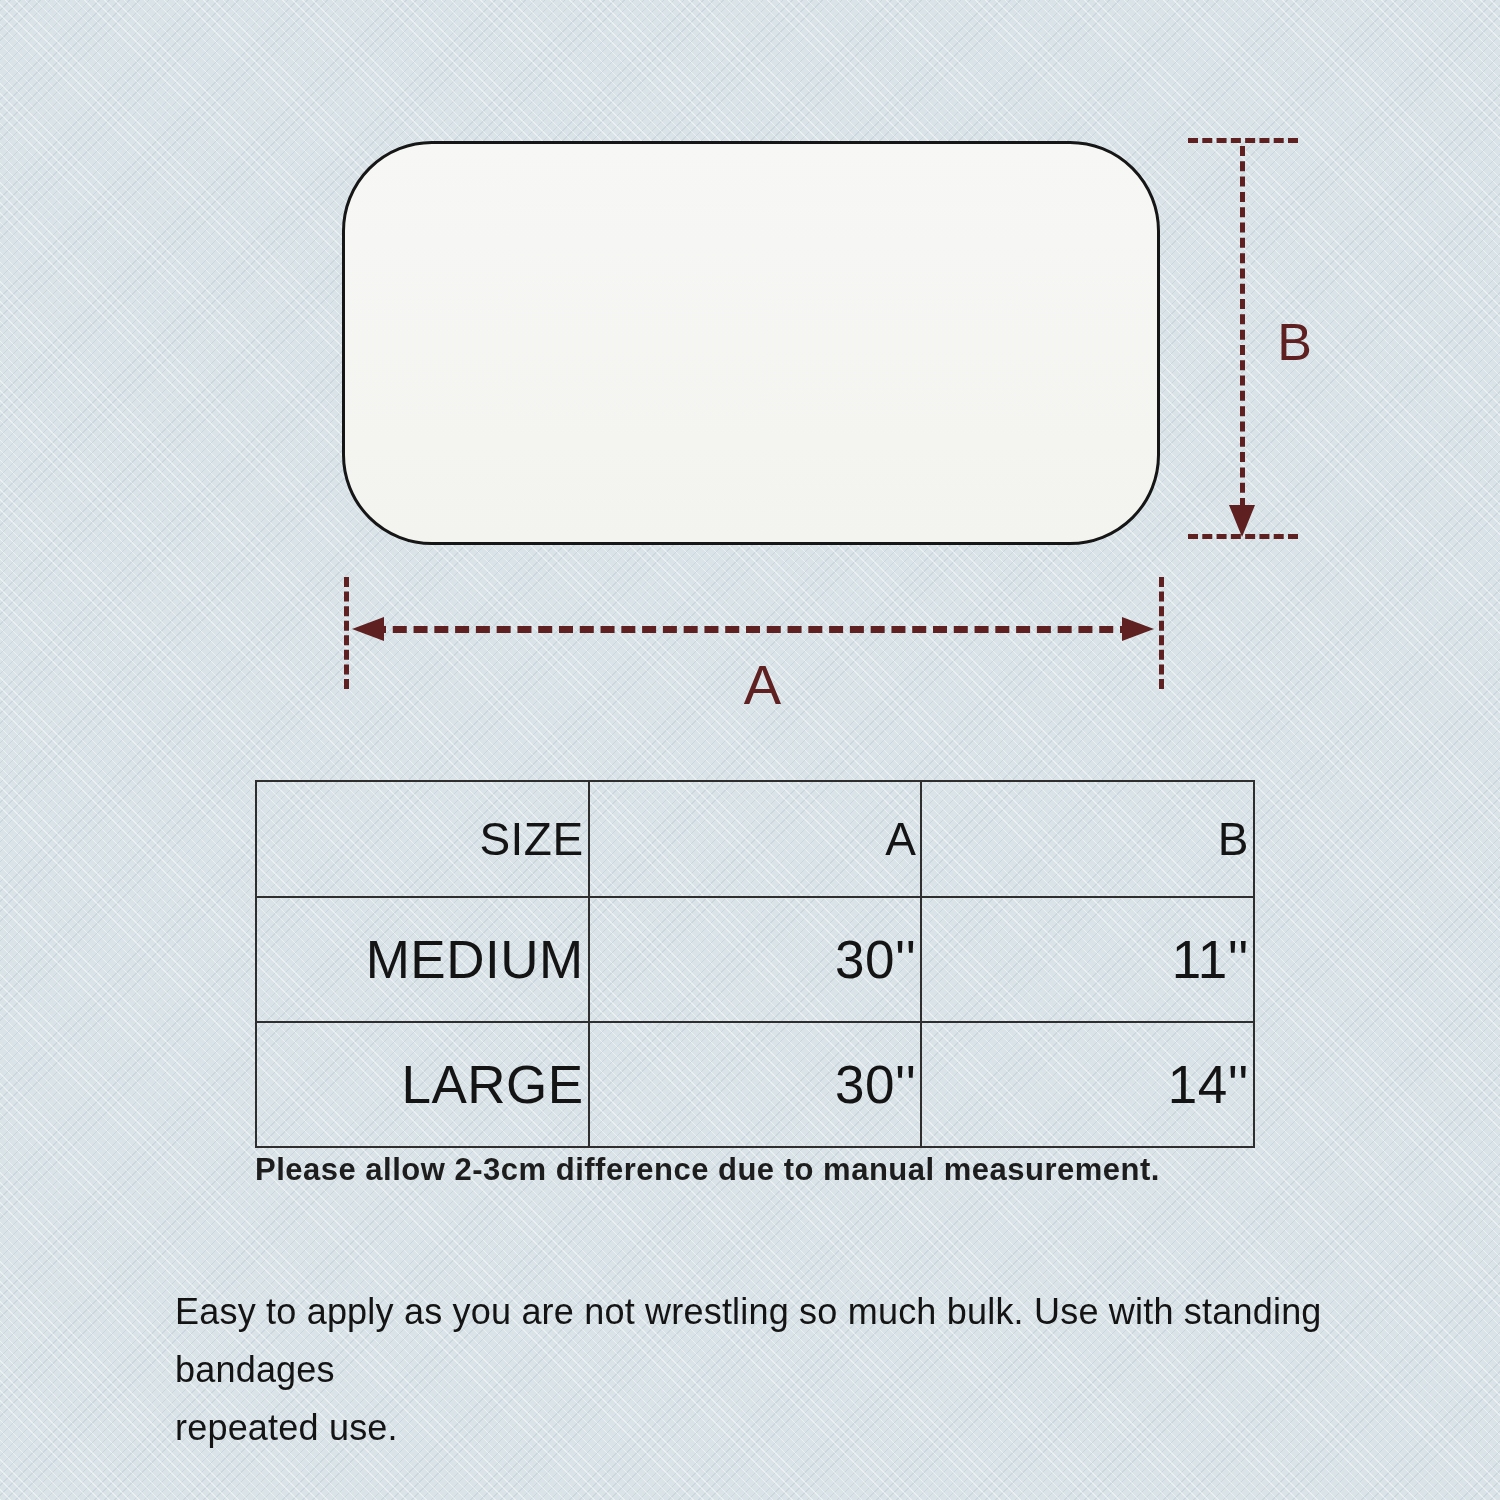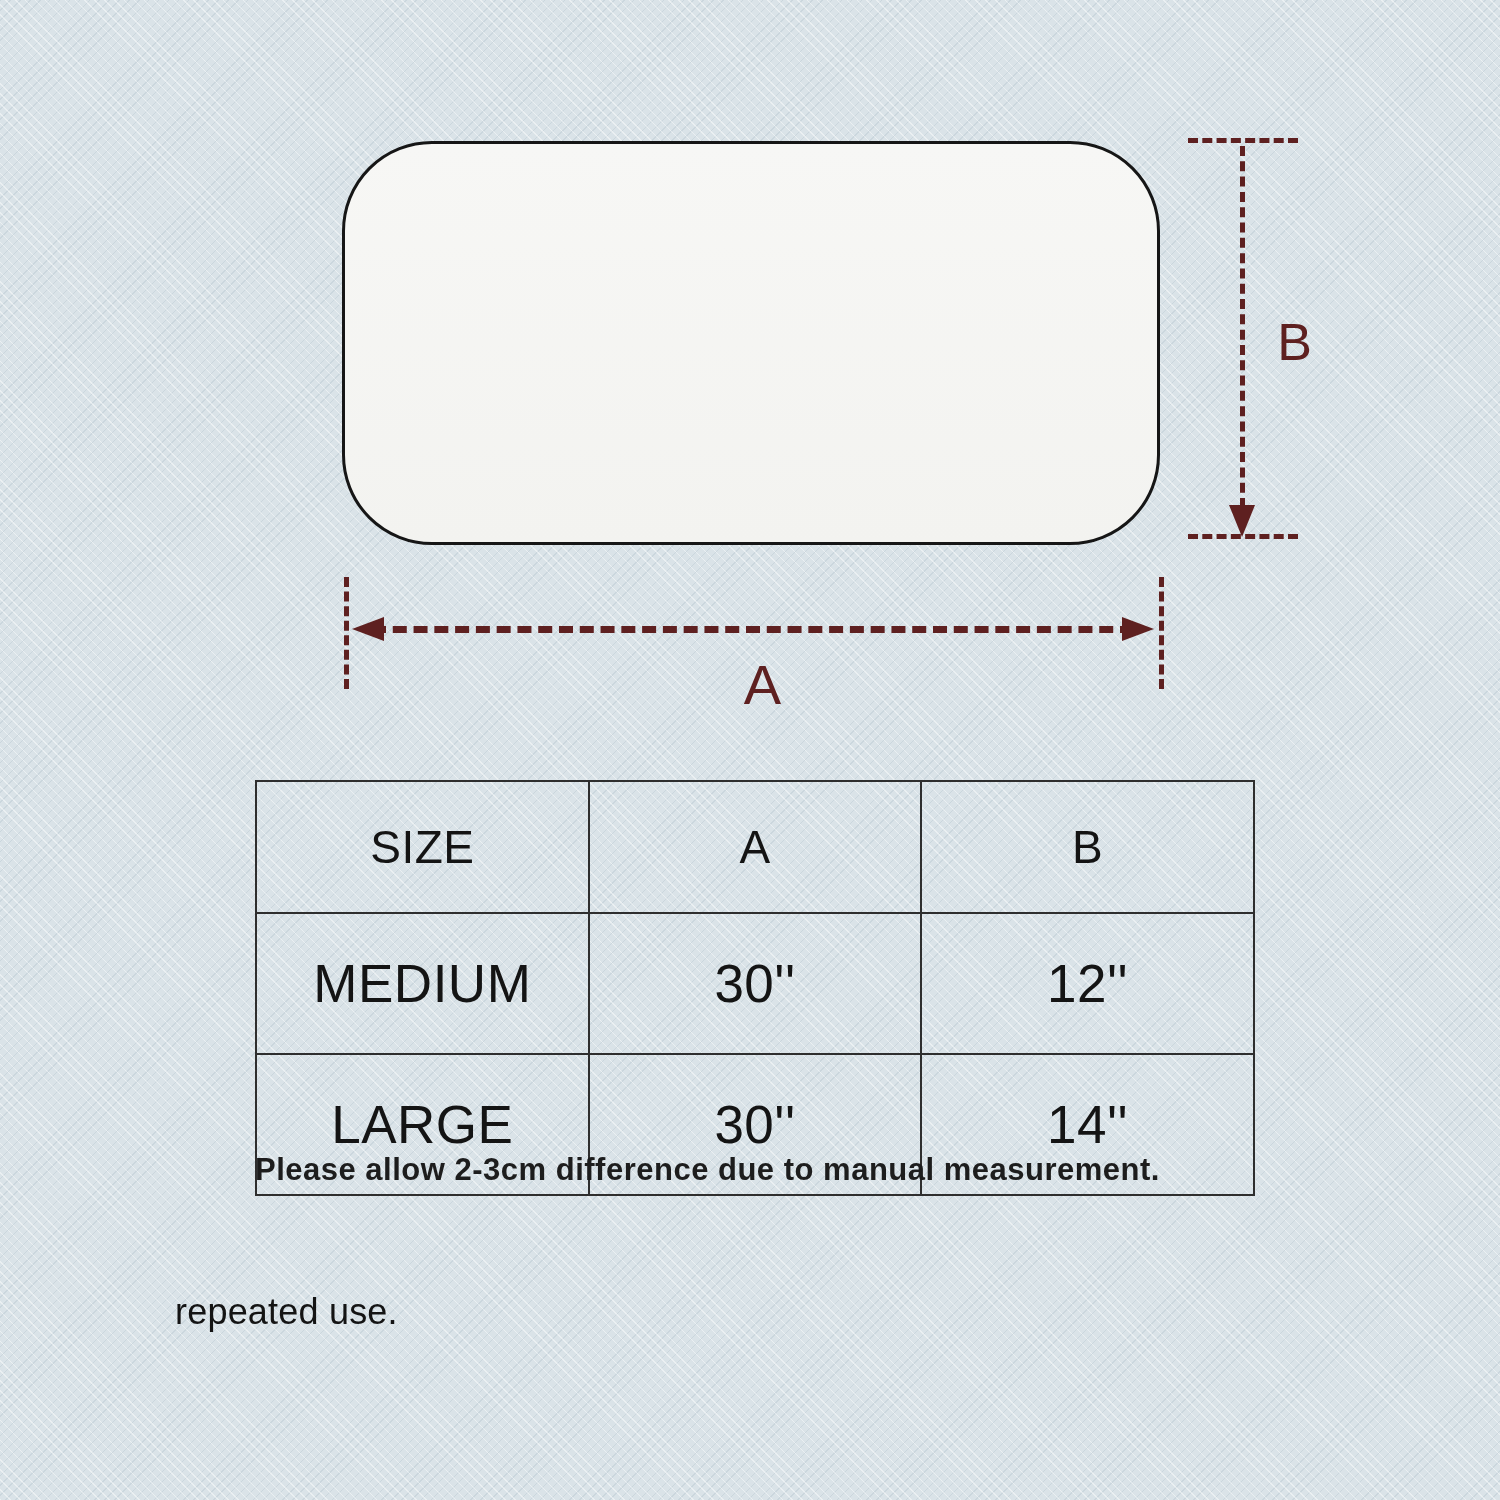--- a/index.html
+++ b/index.html
@@ -92,24 +92,24 @@
   
   .size-table {
     position: absolute;
     left: 255px; top: 780px;
     width: 1000px; height: 340px;
     border-collapse: collapse;
     table-layout: fixed;
   }
   .size-table td {
     border: 2px solid #2e2e2e;
-    text-align: center;
+    text-align: right;
     vertical-align: middle;
     color: #141414;
-    padding: 12px;
+    padding: 4px;
   }
   .size-table tr.header-row td { height: 106px; font-size: 46px; letter-spacing: 0.5px; }
   .size-table tr.data-row td   { height: 115px; font-size: 53px; letter-spacing: 0.5px; }
 
   
   .table-caption {
     position: absolute;
     left: 255px; top: 1152px;
     font-size: 31px;
     color: #1d1d1d;
@@ -149,29 +149,30 @@
   <table class="size-table">
     <tbody>
       <tr class="header-row">
         <td>SIZE</td>
         <td>A</td>
         <td>B</td>
       </tr>
       <tr class="data-row">
         <td>MEDIUM</td>
         <td>30''</td>
-        <td>12''</td>
+        <td>11''</td>
       </tr>
       <tr class="data-row">
         <td>LARGE</td>
         <td>30''</td>
         <td>14''</td>
       </tr>
     </tbody>
   </table>
 
   <div class="table-caption">Please allow 2-3cm difference due to manual measurement.</div>
 
   <div class="description">
+    <div>Easy to apply as you are not wrestling so much bulk. Use with standing bandages</div>
     <div>repeated use.</div>
   </div>
 
 </div>
 
 </body></html>

